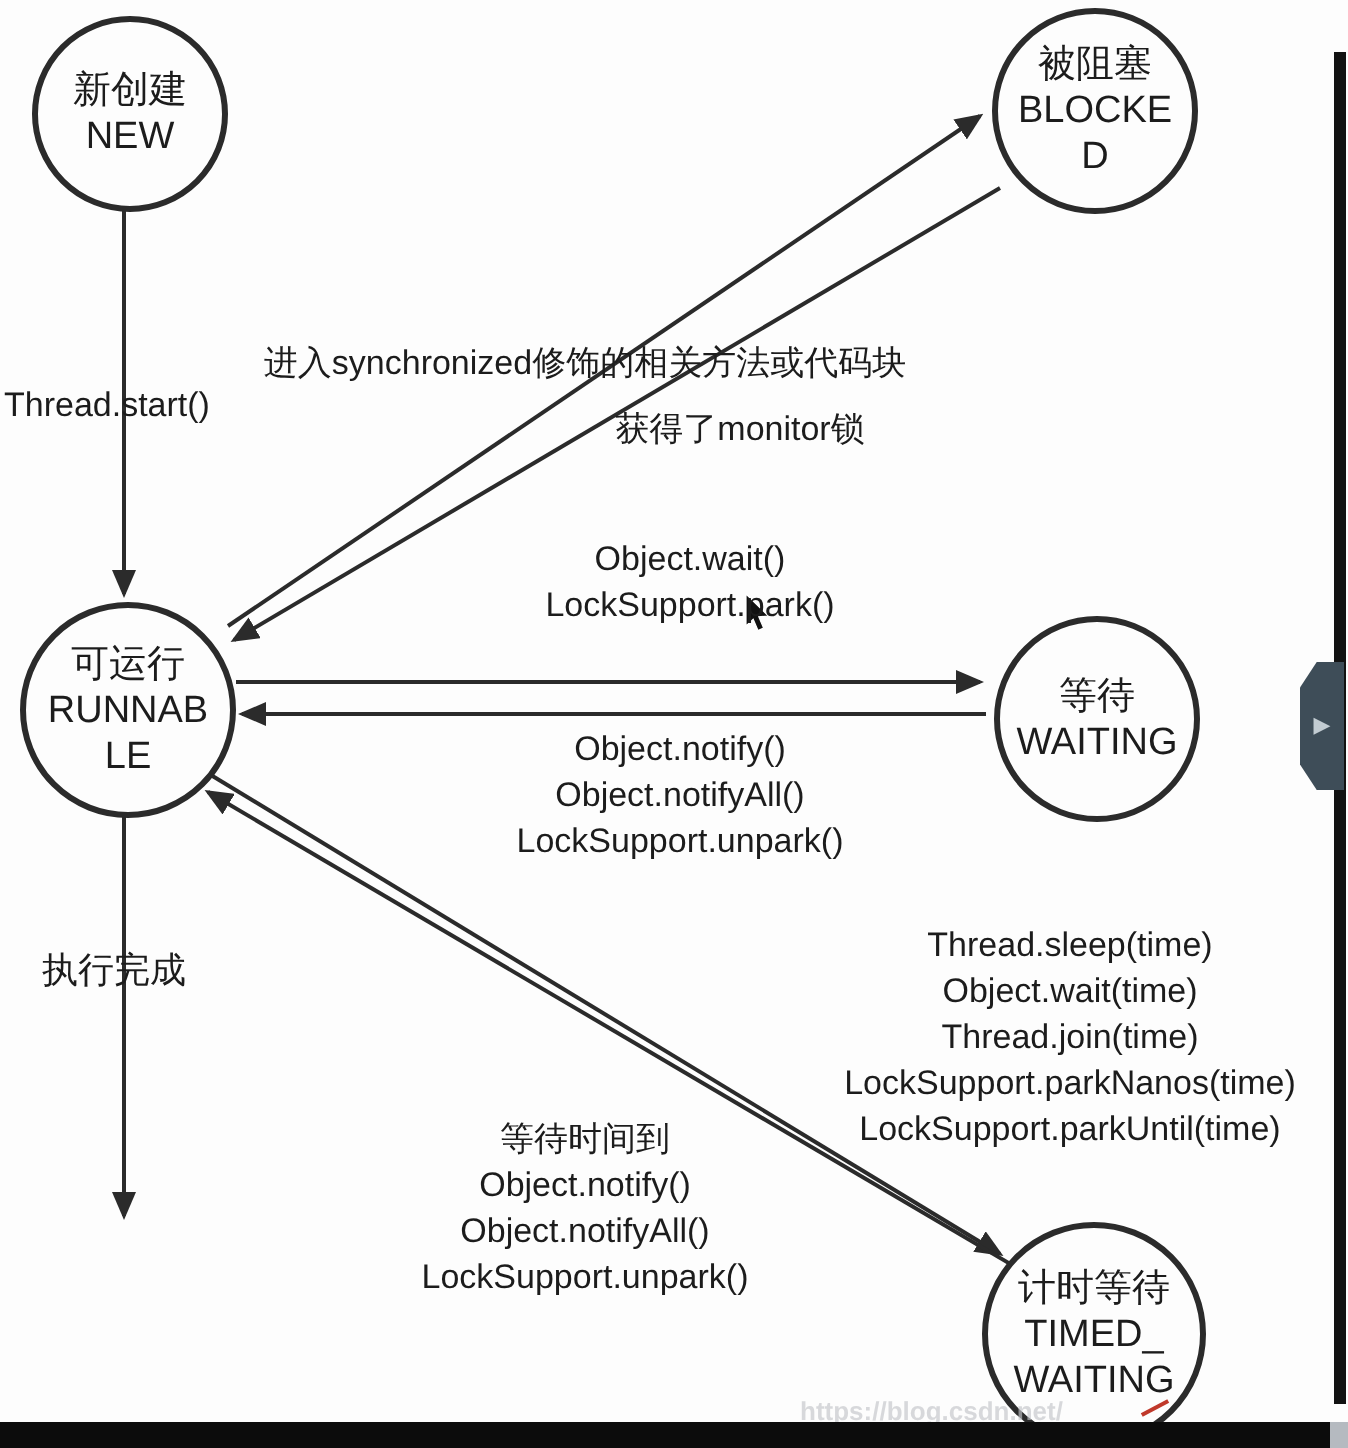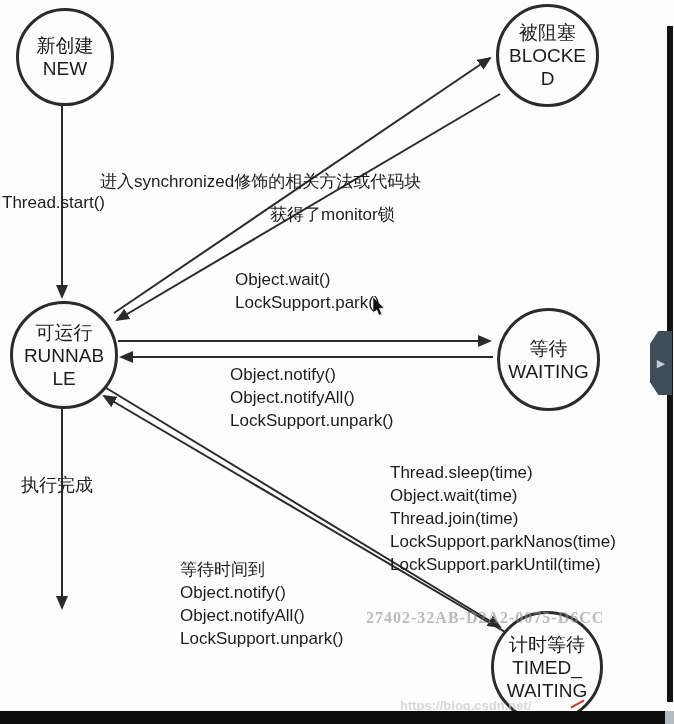--- a/index.html
+++ b/index.html
@@ -7,21 +7,21 @@
     position:relative;width:674px;height:724px;overflow:hidden;
     background:#fdfdfd;font-family:"Liberation Sans",sans-serif;color:#1f1f1f;
   }
   #arrows{position:absolute;left:0;top:0;z-index:1;}
   .node{
     position:absolute;z-index:2;border:3px solid #2b2b2b;border-radius:50%;
     background:#fdfdfd;display:flex;flex-direction:column;align-items:center;
     justify-content:center;text-align:center;font-size:19px;line-height:23px;color:#1c1c1c;
   }
   .lbl{position:absolute;z-index:3;font-size:17px;color:#1c1c1c;white-space:nowrap;}
-  .block{position:absolute;z-index:3;font-size:17px;color:#1c1c1c;line-height:23px;}
+  .block{position:absolute;z-index:3;font-size:17px;color:#1c1c1c;text-align:center;line-height:23px;}
   .wm-serial{
     position:absolute;z-index:4;font-family:"Liberation Serif",serif;font-weight:bold;
     font-size:16px;color:rgba(145,145,150,0.62);letter-spacing:1px;white-space:nowrap;
   }
   .wm-community{
     position:absolute;z-index:5;font-size:22px;color:rgba(52,52,52,0.80);
     white-space:nowrap;letter-spacing:1px;
   }
   .wm-url{
     position:absolute;z-index:4;font-size:13px;color:rgba(195,197,202,0.65);white-space:nowrap;font-weight:bold;
@@ -114,21 +114,20 @@
 
   <div class="block" style="left:180px;top:558px;width:225px;">
     <div>等待时间到</div>
     <div>Object.notify()</div>
     <div>Object.notifyAll()</div>
     <div>LockSupport.unpark()</div>
   </div>
 
   <div class="lbl" style="left:21px;top:473px;font-size:18px;">执行完成</div>
 
-  <div class="wm-serial" style="left:366px;top:609px;">27402-32AB-D2A2-0075-D6CC</div>
   <div class="wm-url" style="left:400px;top:698px;">https://blog.csdn.net/</div>
   <div class="wm-redmark" style="left:570px;top:703px;background:#c0392b;"></div>
 
   <div class="right-strip" style="left:667px;top:26px;width:6px;height:676px;"></div>
   <div class="panel-tab" style="left:650px;top:331px;background:#3e4d58;">
     <span class="glyph">▶</span>
   </div>
 
   <div class="bottom-bar" style="left:0;width:665px;background:#0c0c0c;"></div>
   <div class="bottom-bar" style="left:665px;width:9px;background:#b5bac0;"></div>

